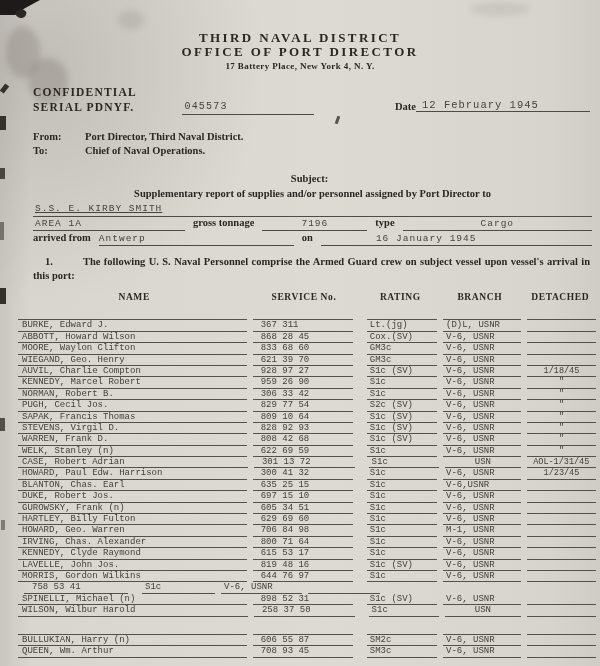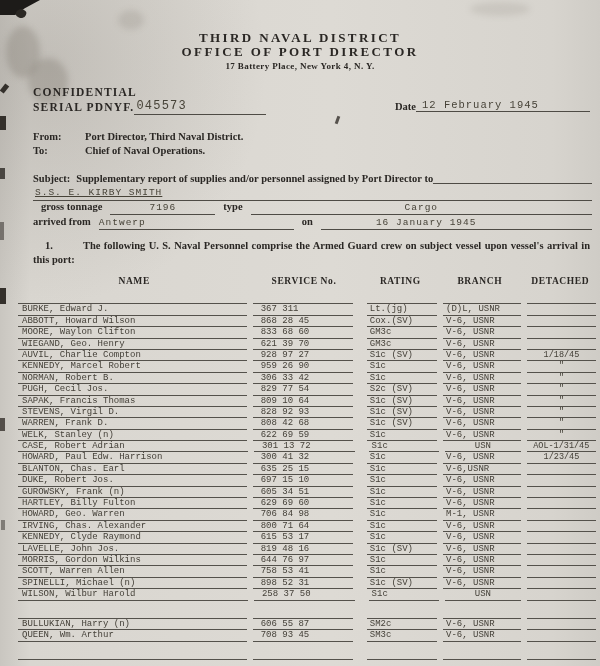--- a/index.html
+++ b/index.html
@@ -41,29 +41,29 @@
   .hdr .l1, .hdr .l2 {
     font-weight:bold; font-size:13px; letter-spacing:2.4px; line-height:14px;
   }
   .hdr .l3 { font-weight:bold; font-size:9px; letter-spacing:.4px; margin-top:2px; }
 
   .idrow { position:relative; margin:15px 10px 0 33px; height:36px; font-weight:bold; }
   .conf  { font-size:11.5px; letter-spacing:1.2px; line-height:13px; }
   .serial-line { font-size:11.5px; letter-spacing:1.2px; line-height:15px; white-space:nowrap; }
   .rule  { border-bottom:1.5px solid #4e4b45; display:inline-block; }
   .typed { font-family:"Liberation Mono","DejaVu Sans Mono",monospace; color:#474338; font-weight:normal; }
-  .serial-val { width:130px; font-size:12px; padding-left:2px; vertical-align:bottom; }
+  .serial-val { width:130px; font-size:10px; padding-left:2px; vertical-align:bottom;margin-left:48px; }
   .daterow { position:absolute; right:0; top:13px; font-size:10.5px; white-space:nowrap; }
   .date-val { width:168px; font-size:10.5px; letter-spacing:1px; padding-left:6px; vertical-align:bottom; }
 
   .fromto { margin:8px 10px 0 33px; font-size:10.5px; font-weight:bold; line-height:14px; }
   .fromto .lab { display:inline-block; width:52px; }
 
   .subject { margin:13px 8px 0 33px; font-size:10.5px; font-weight:bold; }
-  .subjline { display:flex; align-items:flex-start; line-height:15px; }
+  .subjline { display:flex; align-items:center; line-height:15px;flex-direction:column; }
   .subjline .lab { margin-right:6px; }
   .fill { flex:1; border-bottom:1.5px solid #4e4b45; height:12px; }
   .uline { border-bottom:1.5px solid #4e4b45; }
   .typeline { display:flex; align-items:baseline; height:15px; }
   .typed-s { font-size:9.5px; letter-spacing:1px; line-height:13px; }
   .vessel { display:block; padding-left:2px; height:14px;text-decoration:underline; }
   .w-area { width:150px; padding-left:2px; }
   .lab-mid { padding:0 8px; white-space:nowrap; }
   .w-tonnage { width:105px; text-align:center; }
   .w-type { flex:1; text-align:center; }
@@ -132,20 +132,21 @@
   </div>
 
   <div class="subject">
     <div class="subjline">
       <span class="lab">Subject:</span>
       <span>Supplementary report of supplies and/or personnel assigned by Port Director to</span>
       <span class="fill"></span>
     </div>
     <div class="uline typed typed-s vessel">S.S. E. KIRBY SMITH</div>
     <div class="typeline">
+      <span class="uline typed typed-s w-area">AREA 1A</span>
       <span class="lab-mid">gross tonnage</span>
       <span class="uline typed typed-s w-tonnage">7196</span>
       <span class="lab-mid">type</span>
       <span class="uline typed typed-s w-type">Cargo</span>
     </div>
     <div class="typeline">
       <span class="lab-mid" style="padding-left:0;">arrived from</span>
       <span class="uline typed typed-s w-from">Antwerp</span>
       <span class="lab-mid">on</span>
       <span class="uline typed typed-s w-on">16 January 1945</span>
@@ -327,21 +328,20 @@
     <div class="c-det"></div>
   </div>
         <div class="trow">
     <div class="c-name">MORRIS, Gordon Wilkins</div>
     <div class="c-svc">644 76 97</div>
     <div class="c-rat">S1c</div>
     <div class="c-br">V-6, USNR</div>
     <div class="c-det"></div>
   </div>
         <div class="trow">
-    <div class="c-name">SCOTT, Warren Allen</div>
     <div class="c-svc">758 53 41</div>
     <div class="c-rat">S1c</div>
     <div class="c-br">V-6, USNR</div>
     <div class="c-det"></div>
   </div>
         <div class="trow">
     <div class="c-name">SPINELLI, Michael (n)</div>
     <div class="c-svc">898 52 31</div>
     <div class="c-rat">S1c (SV)</div>
     <div class="c-br">V-6, USNR</div>

